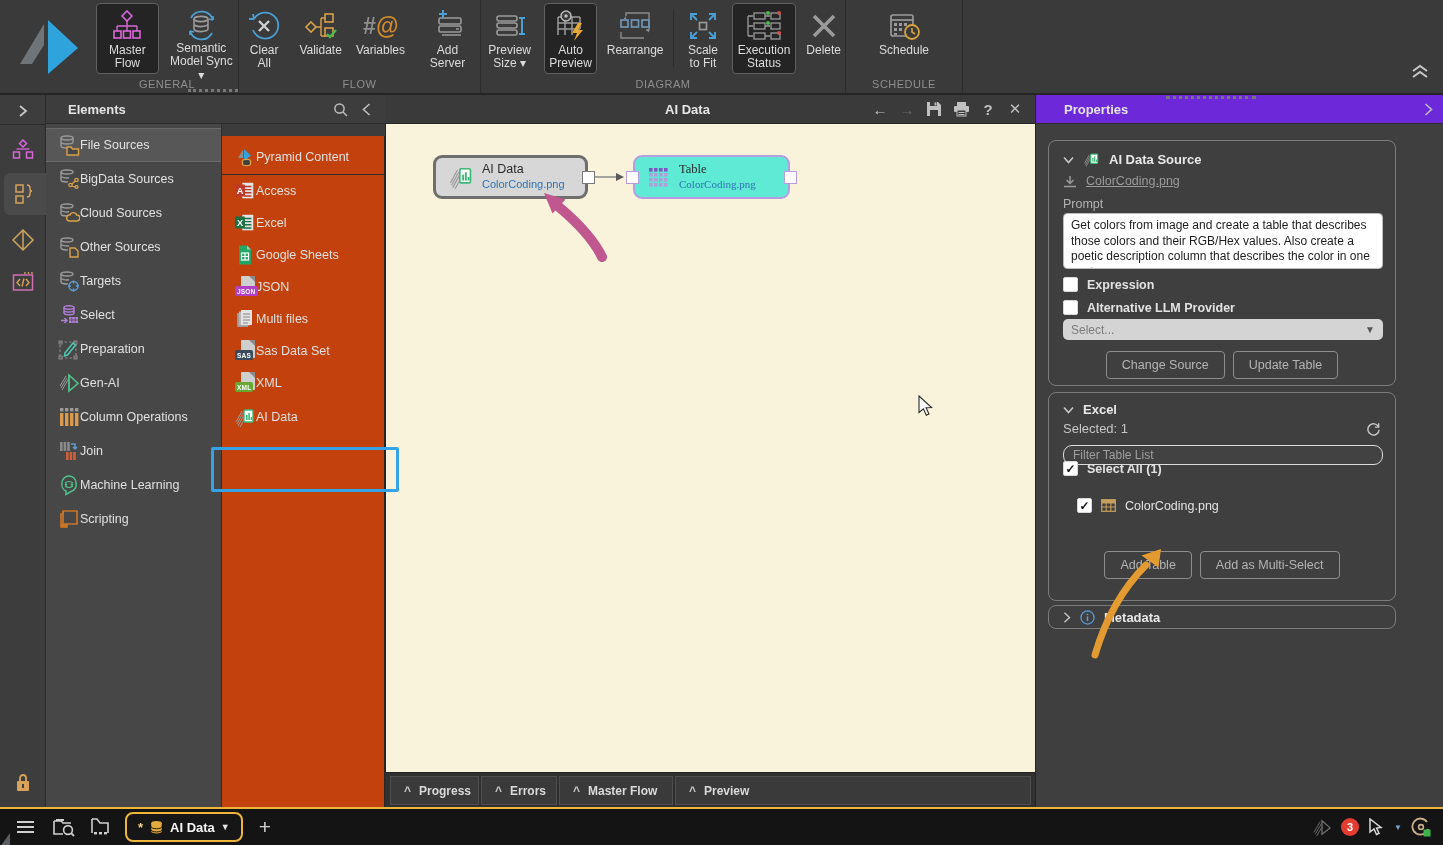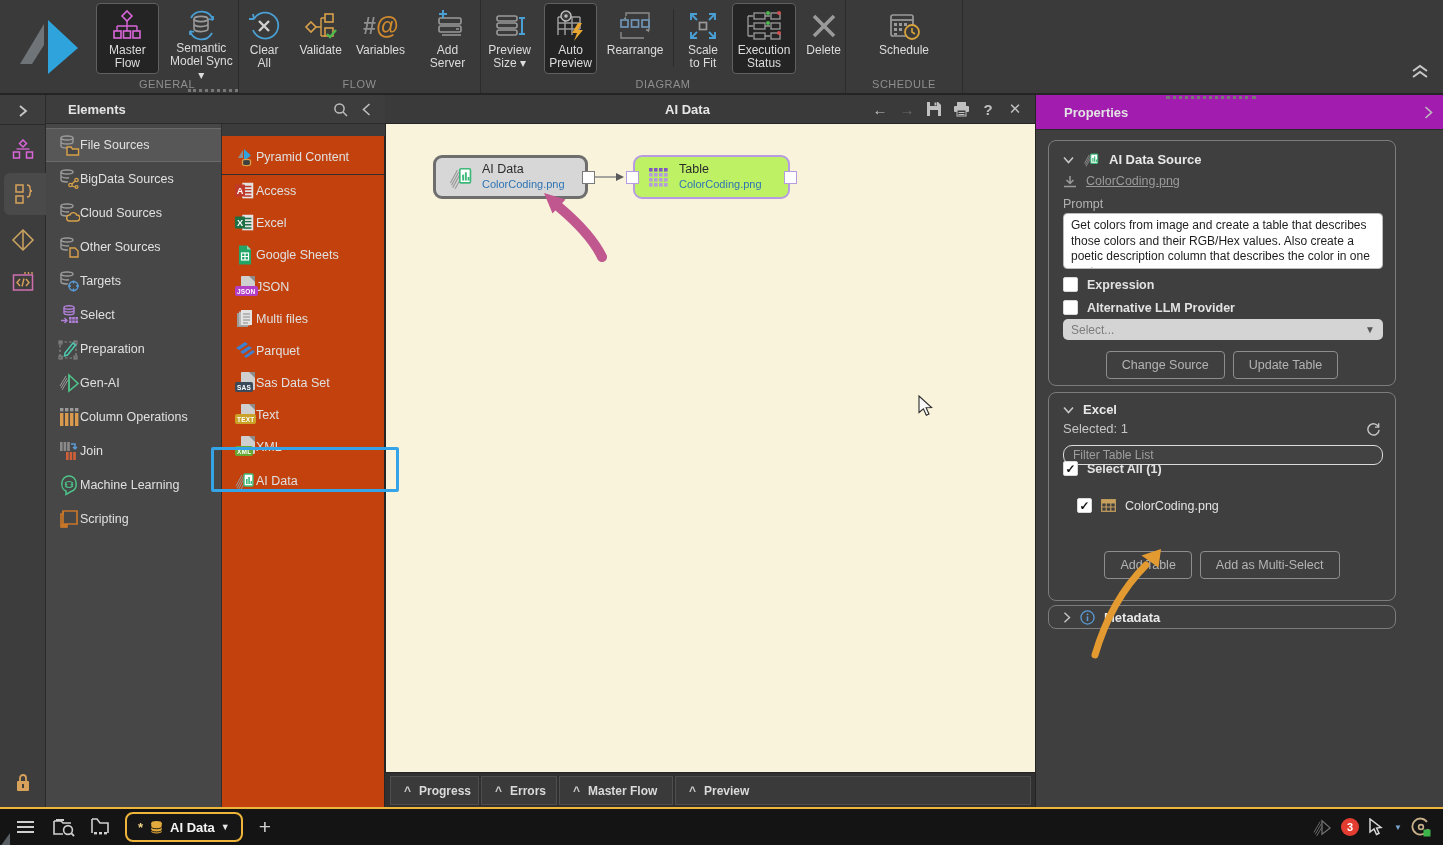--- a/index.html
+++ b/index.html
@@ -57,34 +57,34 @@
 
   
   .cv-header { position:absolute; left:385px; top:95px; width:650px; height:29px; background:#3a3a3a; border-bottom:1px solid #262626; display:flex; align-items:center; }
   .cv-title { flex:1; text-align:center; font-size:13px; font-weight:bold; color:#e6e6e6; padding-left:120px; }
   .cv-icons { display:flex; align-items:center; gap:7px; padding-right:10px; }
   .cv-ic { width:20px; height:20px; display:flex; align-items:center; justify-content:center; font-size:15px; color:#c0c0c0; cursor:pointer; }
   .cv-ic.dim { color:#6a6a6a; }
   .canvas { position:absolute; left:385px; top:124px; width:650px; height:648px; background:#faf3dc; border-left:1px solid #242424; }
   .node { position:absolute; border-radius:9px; display:flex; align-items:center; gap:8px; padding-left:12px; }
   .node-ai { left:47px; top:31px; width:155px; height:44px; background:#d7d7d7; border:3px solid #6e6e6e; }
-  .node-table { left:247px; top:31px; width:157px; height:44px; background:#bef264; border:2px solid #b79ce2; }
+  .node-table { left:247px; top:31px; width:157px; height:44px; background:#5eead4; border:2px solid #b79ce2;font-family:Liberation Serif, serif; }
   .node .ntxt { line-height:1.25; }
   .node .nt { font-size:12.5px; color:#2b2b2b; }
   .node .ns { font-size:11px; color:#2e74b5; }
   .port { position:absolute; width:13px; height:13px; background:#fff; }
   .port.gray { border:1.5px solid #7a7a7a; }
   .port.purple { border:1.5px solid #b79ce2; }
   .cv-tabs { position:absolute; left:385px; top:772px; width:650px; height:35px; background:#303030; border-top:1px solid #242424; }
   .cv-tab { position:absolute; top:3px; height:29px; background:#3a3a3a; border:1px solid #4e4e4e; display:flex; align-items:center; gap:8px; padding-left:13px; font-size:12px; color:#dadada; font-weight:bold; cursor:pointer; }
   .cv-tab .chev { color:#c8c8c8; font-weight:bold; font-size:12px; }
 
   
   .props { position:absolute; left:1035px; top:95px; width:408px; height:712px; background:#3f3f3f; border-left:1px solid #242424; }
-  .props-header { height:35px; border-bottom:1px solid #2a2a2a; display:flex; align-items:center; background:#a21caf; }
+  .props-header { height:29px; border-bottom:1px solid #2a2a2a; display:flex; align-items:center; background:#6d28d9; }
   .props-title { font-size:13px; font-weight:bold; color:#e3e3e3; margin-left:28px; flex:1; }
   .card { position:absolute; left:12px; width:348px; border:1px solid #7c7c7c; border-radius:8px; }
   .card1 { top:45px; height:246px; }
   .card2 { top:297px; height:209px; }
   .card3 { top:510px; height:24px; display:flex; align-items:center; gap:9px; padding-left:14px; }
   .crow { position:absolute; left:14px; right:14px; display:flex; align-items:center; gap:9px; }
   .ctitle { font-size:13px; font-weight:bold; color:#e8e8e8; }
   .clink { color:#9a9a9a; text-decoration:underline; font-size:12.5px; cursor:pointer; }
   .plabel { color:#b2b2b2; font-size:12.5px; }
   .prompt-box { position:absolute; left:14px; right:12px; top:72px; height:56px; background:#fff; border-radius:4px; border:1px solid #bbb; color:#1d1d1d; font-family:"Liberation Sans",sans-serif; font-size:12px; padding:4px 7px; resize:none; line-height:1.3; }
@@ -628,47 +628,26 @@
             <rect x="7" y="2" width="11" height="15" fill="#e3e3e3"></rect>
             <g stroke="#8a8a8a" stroke-width="1.2">
               <path d="M9 6 h7 M9 9 h7 M9 12 h7 M9 15 h5"></path>
             </g>
           </svg>
         </span>
       <span class="elbl">Multi files</span>
     </div>
     <div class="el-row">
       <span class="eicon">
-          <svg width="22" height="22" viewBox="0 0 22 22">
-            <g fill="#3f7fd0">
-              <polygon points="2,8 11,2 14,4 5,10"></polygon>
-              <polygon points="6,12 15,6 18,8 9,14"></polygon>
-              <polygon points="10,16 19,10 21,12 12,18"></polygon>
-            </g>
-          </svg>
-        </span>
-      <span class="elbl">Parquet</span>
-    </div>
-    <div class="el-row">
-      <span class="eicon">
           <span class="badge-doc">
             <span class="doc"></span>
             <span class="tag" style="background:#3b4a5a">SAS</span>
           </span>
         </span>
       <span class="elbl">Sas Data Set</span>
-    </div>
-    <div class="el-row">
-      <span class="eicon">
-          <span class="badge-doc">
-            <span class="doc"></span>
-            <span class="tag" style="background:#c9a227">TEXT</span>
-          </span>
-        </span>
-      <span class="elbl">Text</span>
     </div>
     <div class="el-row">
       <span class="eicon">
           <span class="badge-doc">
             <span class="doc"></span>
             <span class="tag" style="background:#67a832">XML</span>
           </span>
         </span>
       <span class="elbl">XML</span>
     </div>

